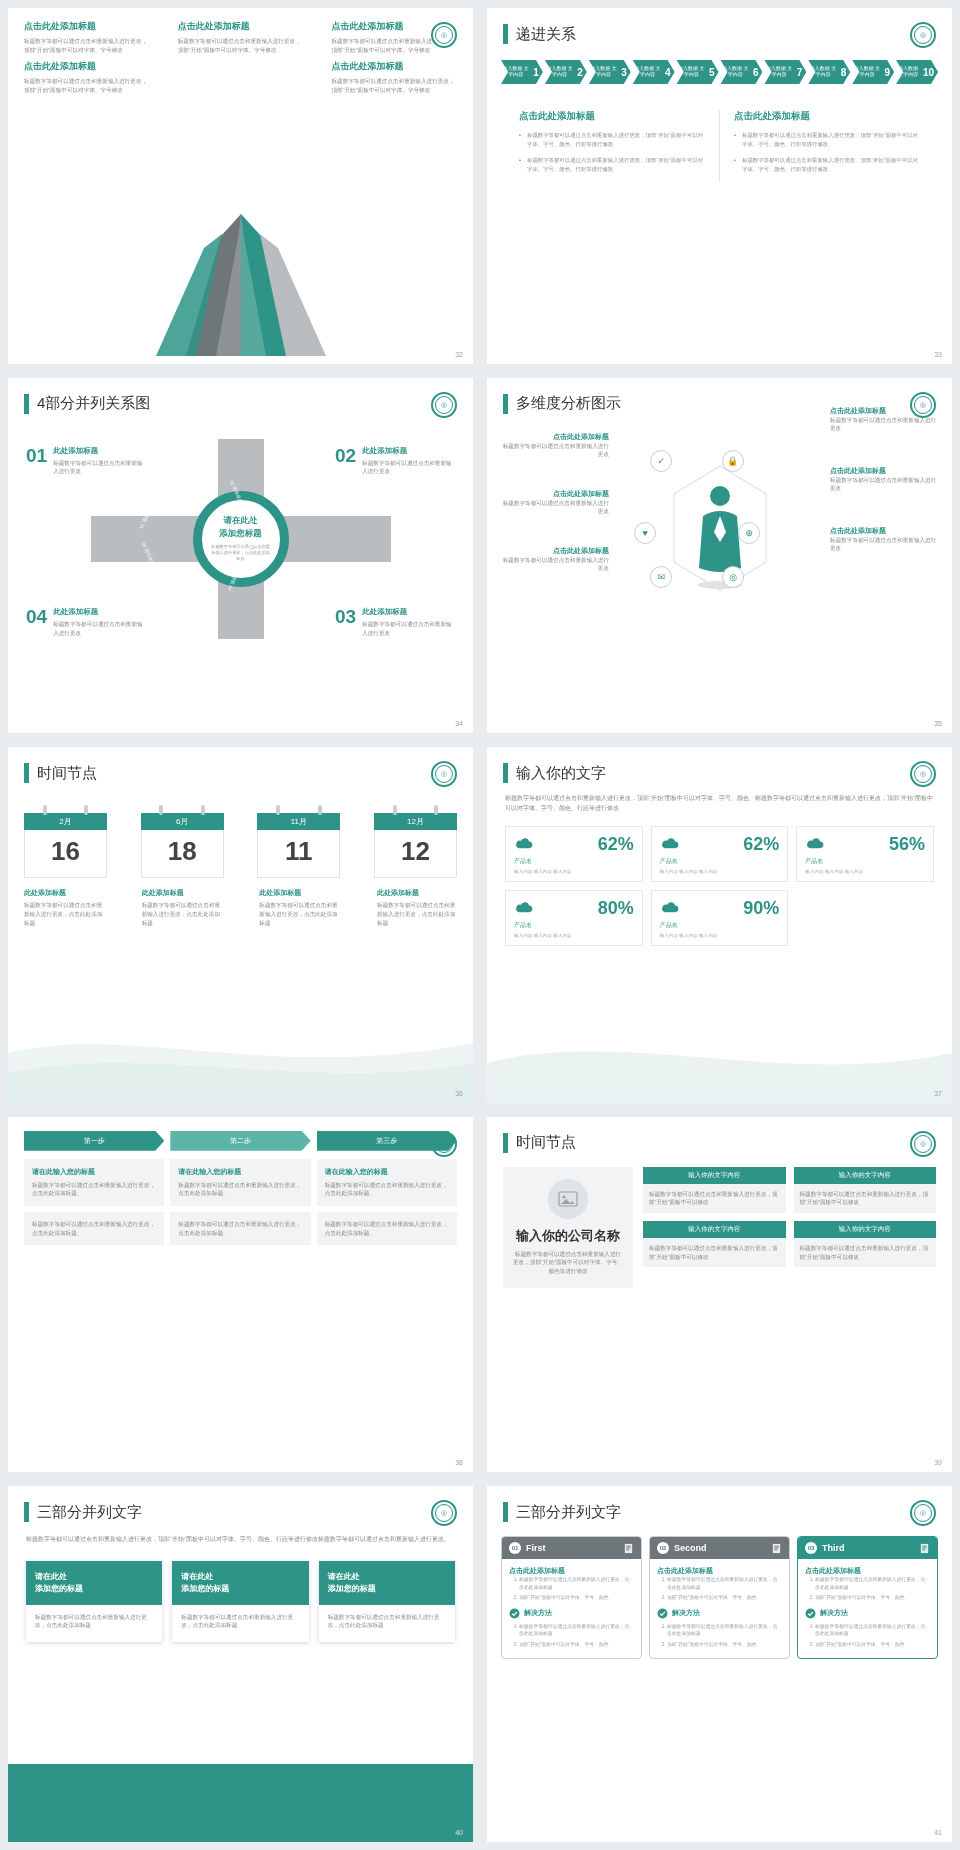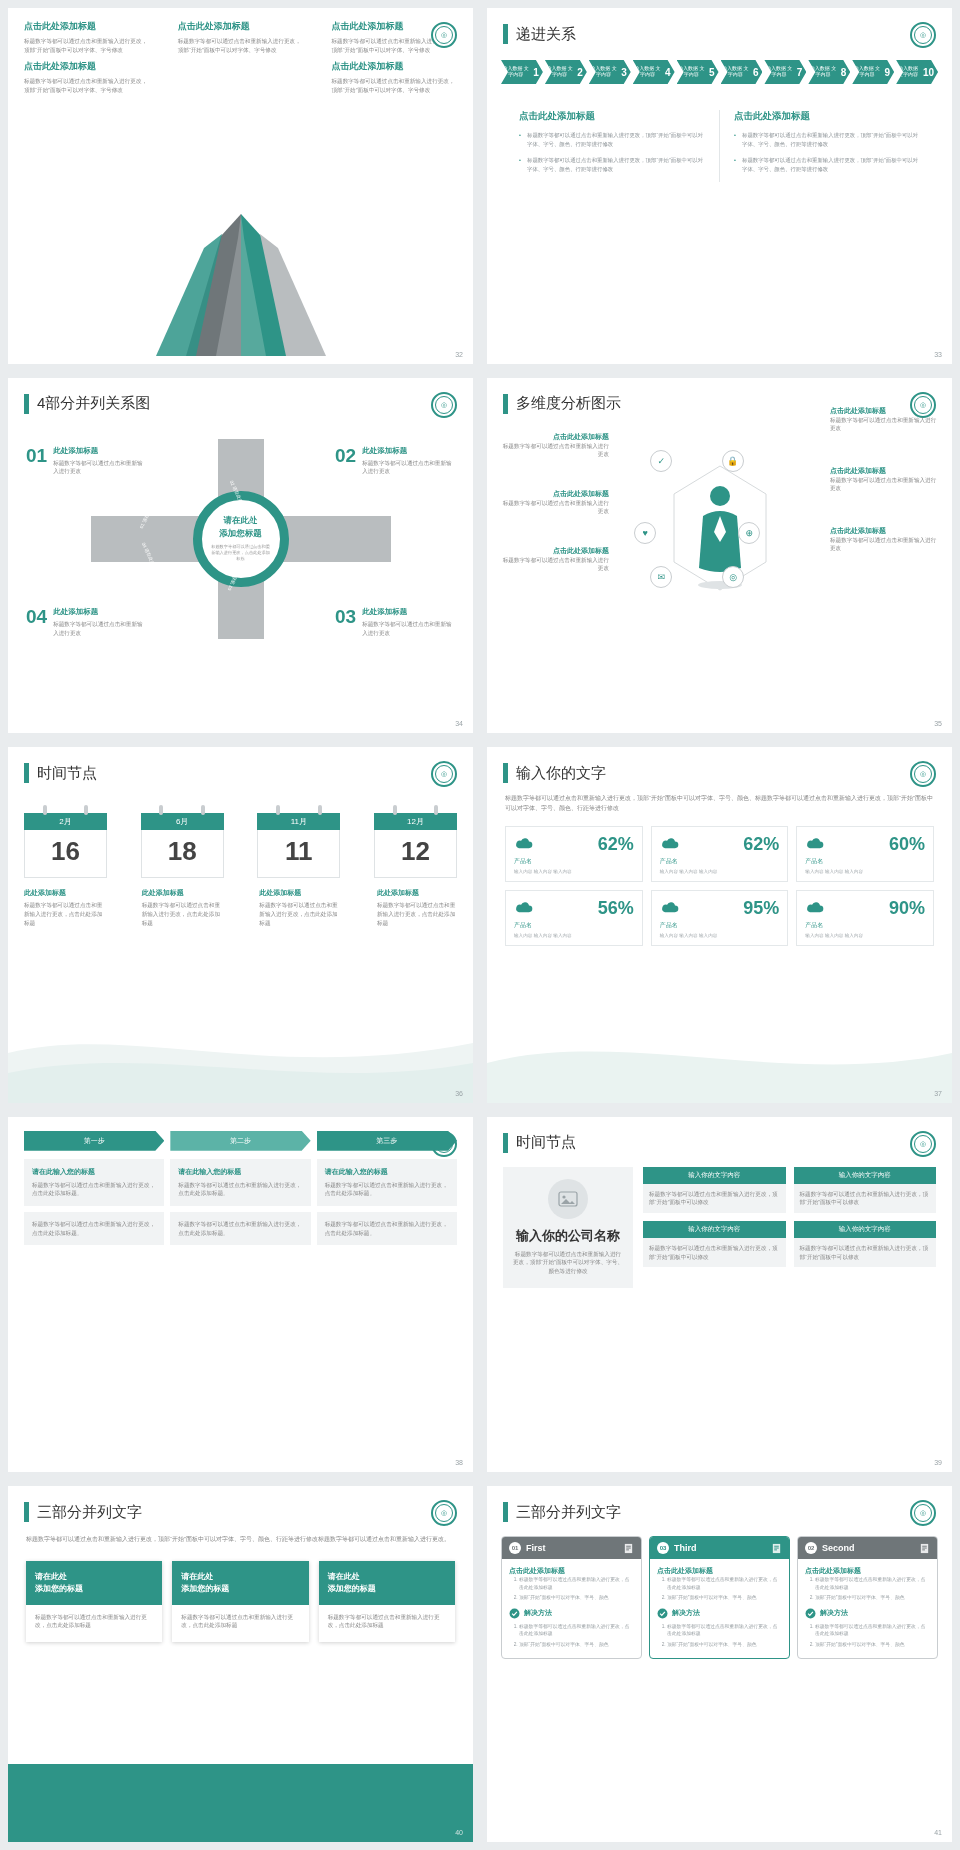--- a/index.html
+++ b/index.html
@@ -511,41 +511,31 @@
           <div class="pct">62%</div>
         </div>
         <div class="nm">产品名</div>
         <div class="dl">输入内容 输入内容 输入内容</div>
       </div>
       <div class="c37">
         <div class="top">
           <svg class="cloud" viewBox="0 0 24 16">
               <path d="M6 13h12a4 4 0 0 0 0-8 5 5 0 0 0-9.5-1A4 4 0 0 0 6 13z" fill="#2e9487"></path>
             </svg>
-          <div class="pct">60%</div>
+          <div class="pct">56%</div>
         </div>
         <div class="nm">产品名</div>
         <div class="dl">输入内容 输入内容 输入内容</div>
       </div>
       <div class="c37">
         <div class="top">
           <svg class="cloud" viewBox="0 0 24 16">
               <path d="M6 13h12a4 4 0 0 0 0-8 5 5 0 0 0-9.5-1A4 4 0 0 0 6 13z" fill="#2e9487"></path>
             </svg>
-          <div class="pct">56%</div>
-        </div>
-        <div class="nm">产品名</div>
-        <div class="dl">输入内容 输入内容 输入内容</div>
-      </div>
-      <div class="c37">
-        <div class="top">
-          <svg class="cloud" viewBox="0 0 24 16">
-              <path d="M6 13h12a4 4 0 0 0 0-8 5 5 0 0 0-9.5-1A4 4 0 0 0 6 13z" fill="#2e9487"></path>
-            </svg>
-          <div class="pct">95%</div>
+          <div class="pct">80%</div>
         </div>
         <div class="nm">产品名</div>
         <div class="dl">输入内容 输入内容 输入内容</div>
       </div>
       <div class="c37">
         <div class="top">
           <svg class="cloud" viewBox="0 0 24 16">
               <path d="M6 13h12a4 4 0 0 0 0-8 5 5 0 0 0-9.5-1A4 4 0 0 0 6 13z" fill="#2e9487"></path>
             </svg>
           <div class="pct">90%</div>
@@ -713,29 +703,29 @@
               </svg>
             <span>解决方法</span>
           </div>
           <ol>
             <li>标题数字等都可以通过点击和重新输入进行更改，点击此处添加标题</li>
             <li>顶部“开始”面板中可以对字体、字号、颜色</li>
           </ol>
         </div>
       </div>
 
-      <div class="c41 active">
+      <div class="c41">
         <div class="hd">
-          <span class="n">03</span>
-          <span class="t">Third</span>
+          <span class="n">02</span>
+          <span class="t">Second</span>
           <svg class="badge-ic" style="margin-left:auto" viewBox="0 0 12 12">
               <rect x="2" y="1" width="8" height="10" fill="#fff" opacity="0.85"></rect>
-              <rect x="3.5" y="3" width="5" height="1" fill="#2e9487"></rect>
-              <rect x="3.5" y="5" width="5" height="1" fill="#2e9487"></rect>
-              <rect x="3.5" y="7" width="3" height="1" fill="#2e9487"></rect>
+              <rect x="3.5" y="3" width="5" height="1" fill="#6f7679"></rect>
+              <rect x="3.5" y="5" width="5" height="1" fill="#6f7679"></rect>
+              <rect x="3.5" y="7" width="3" height="1" fill="#6f7679"></rect>
             </svg>
         </div>
         <div class="bd">
           <div class="sub-h" style="font-size:7px">点击此处添加标题</div>
           <ol>
             <li>标题数字等都可以通过点击和重新输入进行更改，点击此处添加标题</li>
             <li>顶部“开始”面板中可以对字体、字号、颜色</li>
           </ol>
           <div class="sec">
             <svg class="badge-ic" viewBox="0 0 12 12">
@@ -744,29 +734,29 @@
               </svg>
             <span>解决方法</span>
           </div>
           <ol>
             <li>标题数字等都可以通过点击和重新输入进行更改，点击此处添加标题</li>
             <li>顶部“开始”面板中可以对字体、字号、颜色</li>
           </ol>
         </div>
       </div>
 
-      <div class="c41">
+      <div class="c41 active">
         <div class="hd">
-          <span class="n">02</span>
-          <span class="t">Second</span>
+          <span class="n">03</span>
+          <span class="t">Third</span>
           <svg class="badge-ic" style="margin-left:auto" viewBox="0 0 12 12">
               <rect x="2" y="1" width="8" height="10" fill="#fff" opacity="0.85"></rect>
-              <rect x="3.5" y="3" width="5" height="1" fill="#6f7679"></rect>
-              <rect x="3.5" y="5" width="5" height="1" fill="#6f7679"></rect>
-              <rect x="3.5" y="7" width="3" height="1" fill="#6f7679"></rect>
+              <rect x="3.5" y="3" width="5" height="1" fill="#2e9487"></rect>
+              <rect x="3.5" y="5" width="5" height="1" fill="#2e9487"></rect>
+              <rect x="3.5" y="7" width="3" height="1" fill="#2e9487"></rect>
             </svg>
         </div>
         <div class="bd">
           <div class="sub-h" style="font-size:7px">点击此处添加标题</div>
           <ol>
             <li>标题数字等都可以通过点击和重新输入进行更改，点击此处添加标题</li>
             <li>顶部“开始”面板中可以对字体、字号、颜色</li>
           </ol>
           <div class="sec">
             <svg class="badge-ic" viewBox="0 0 12 12">

